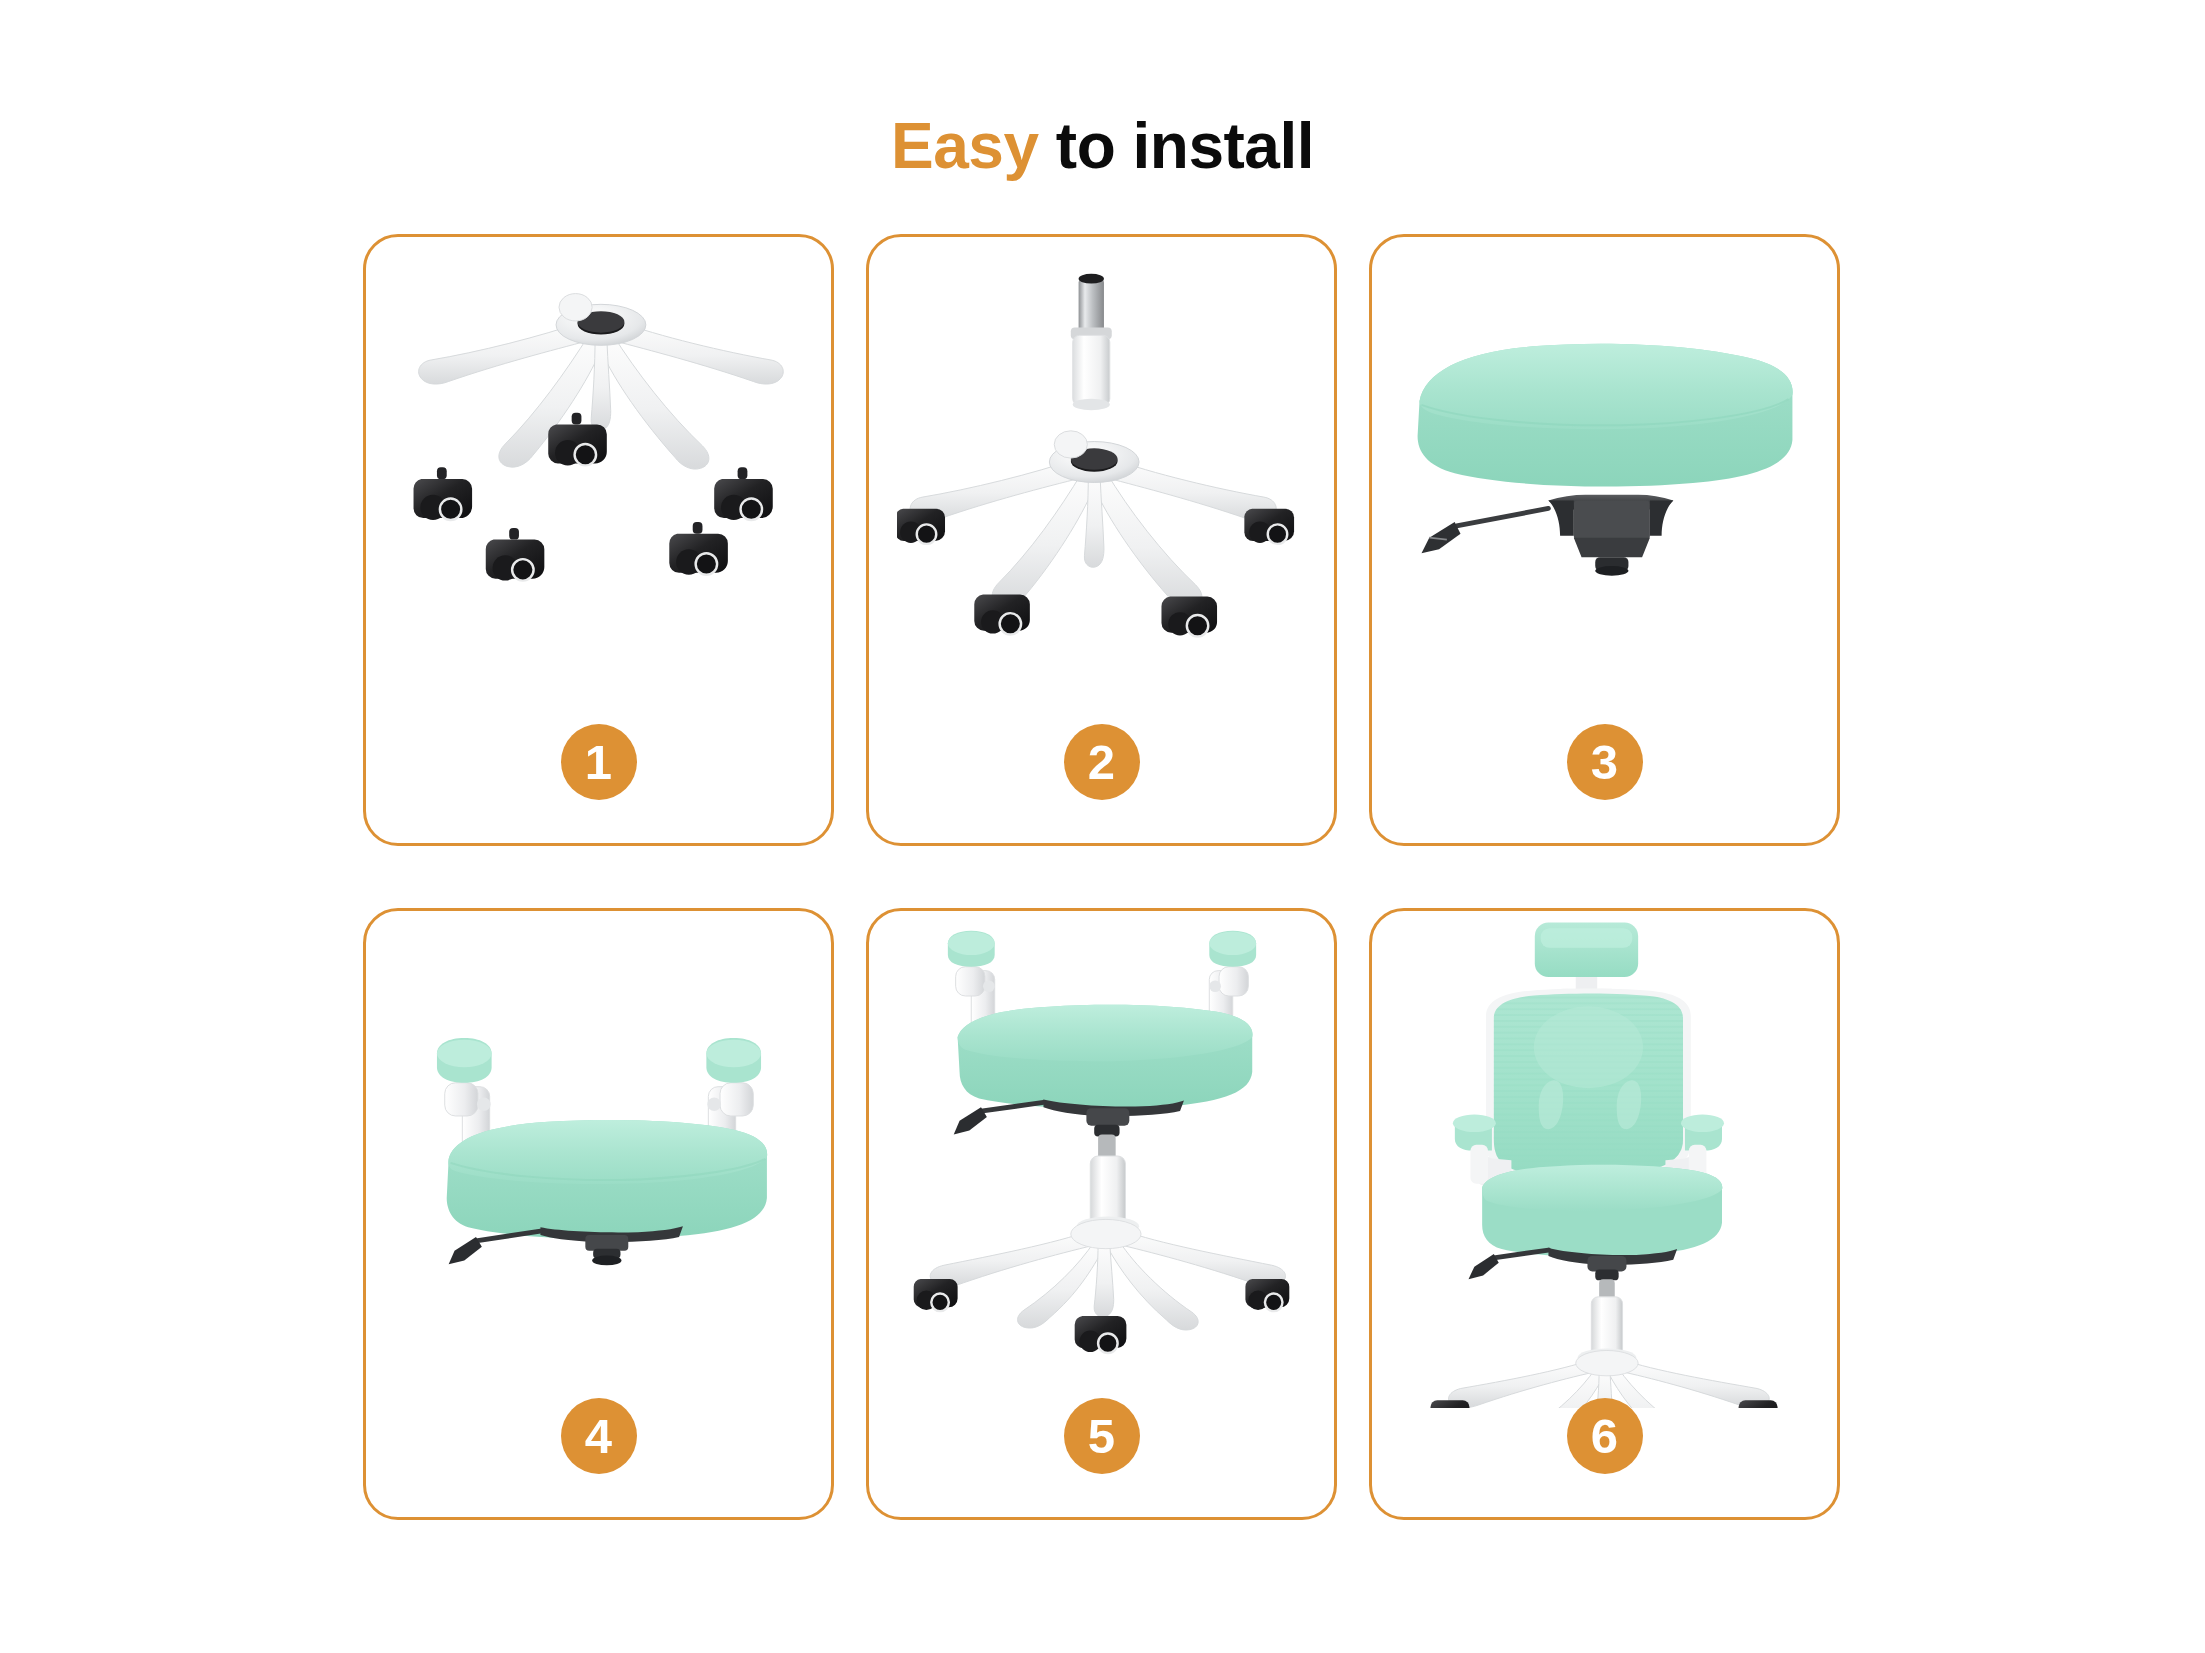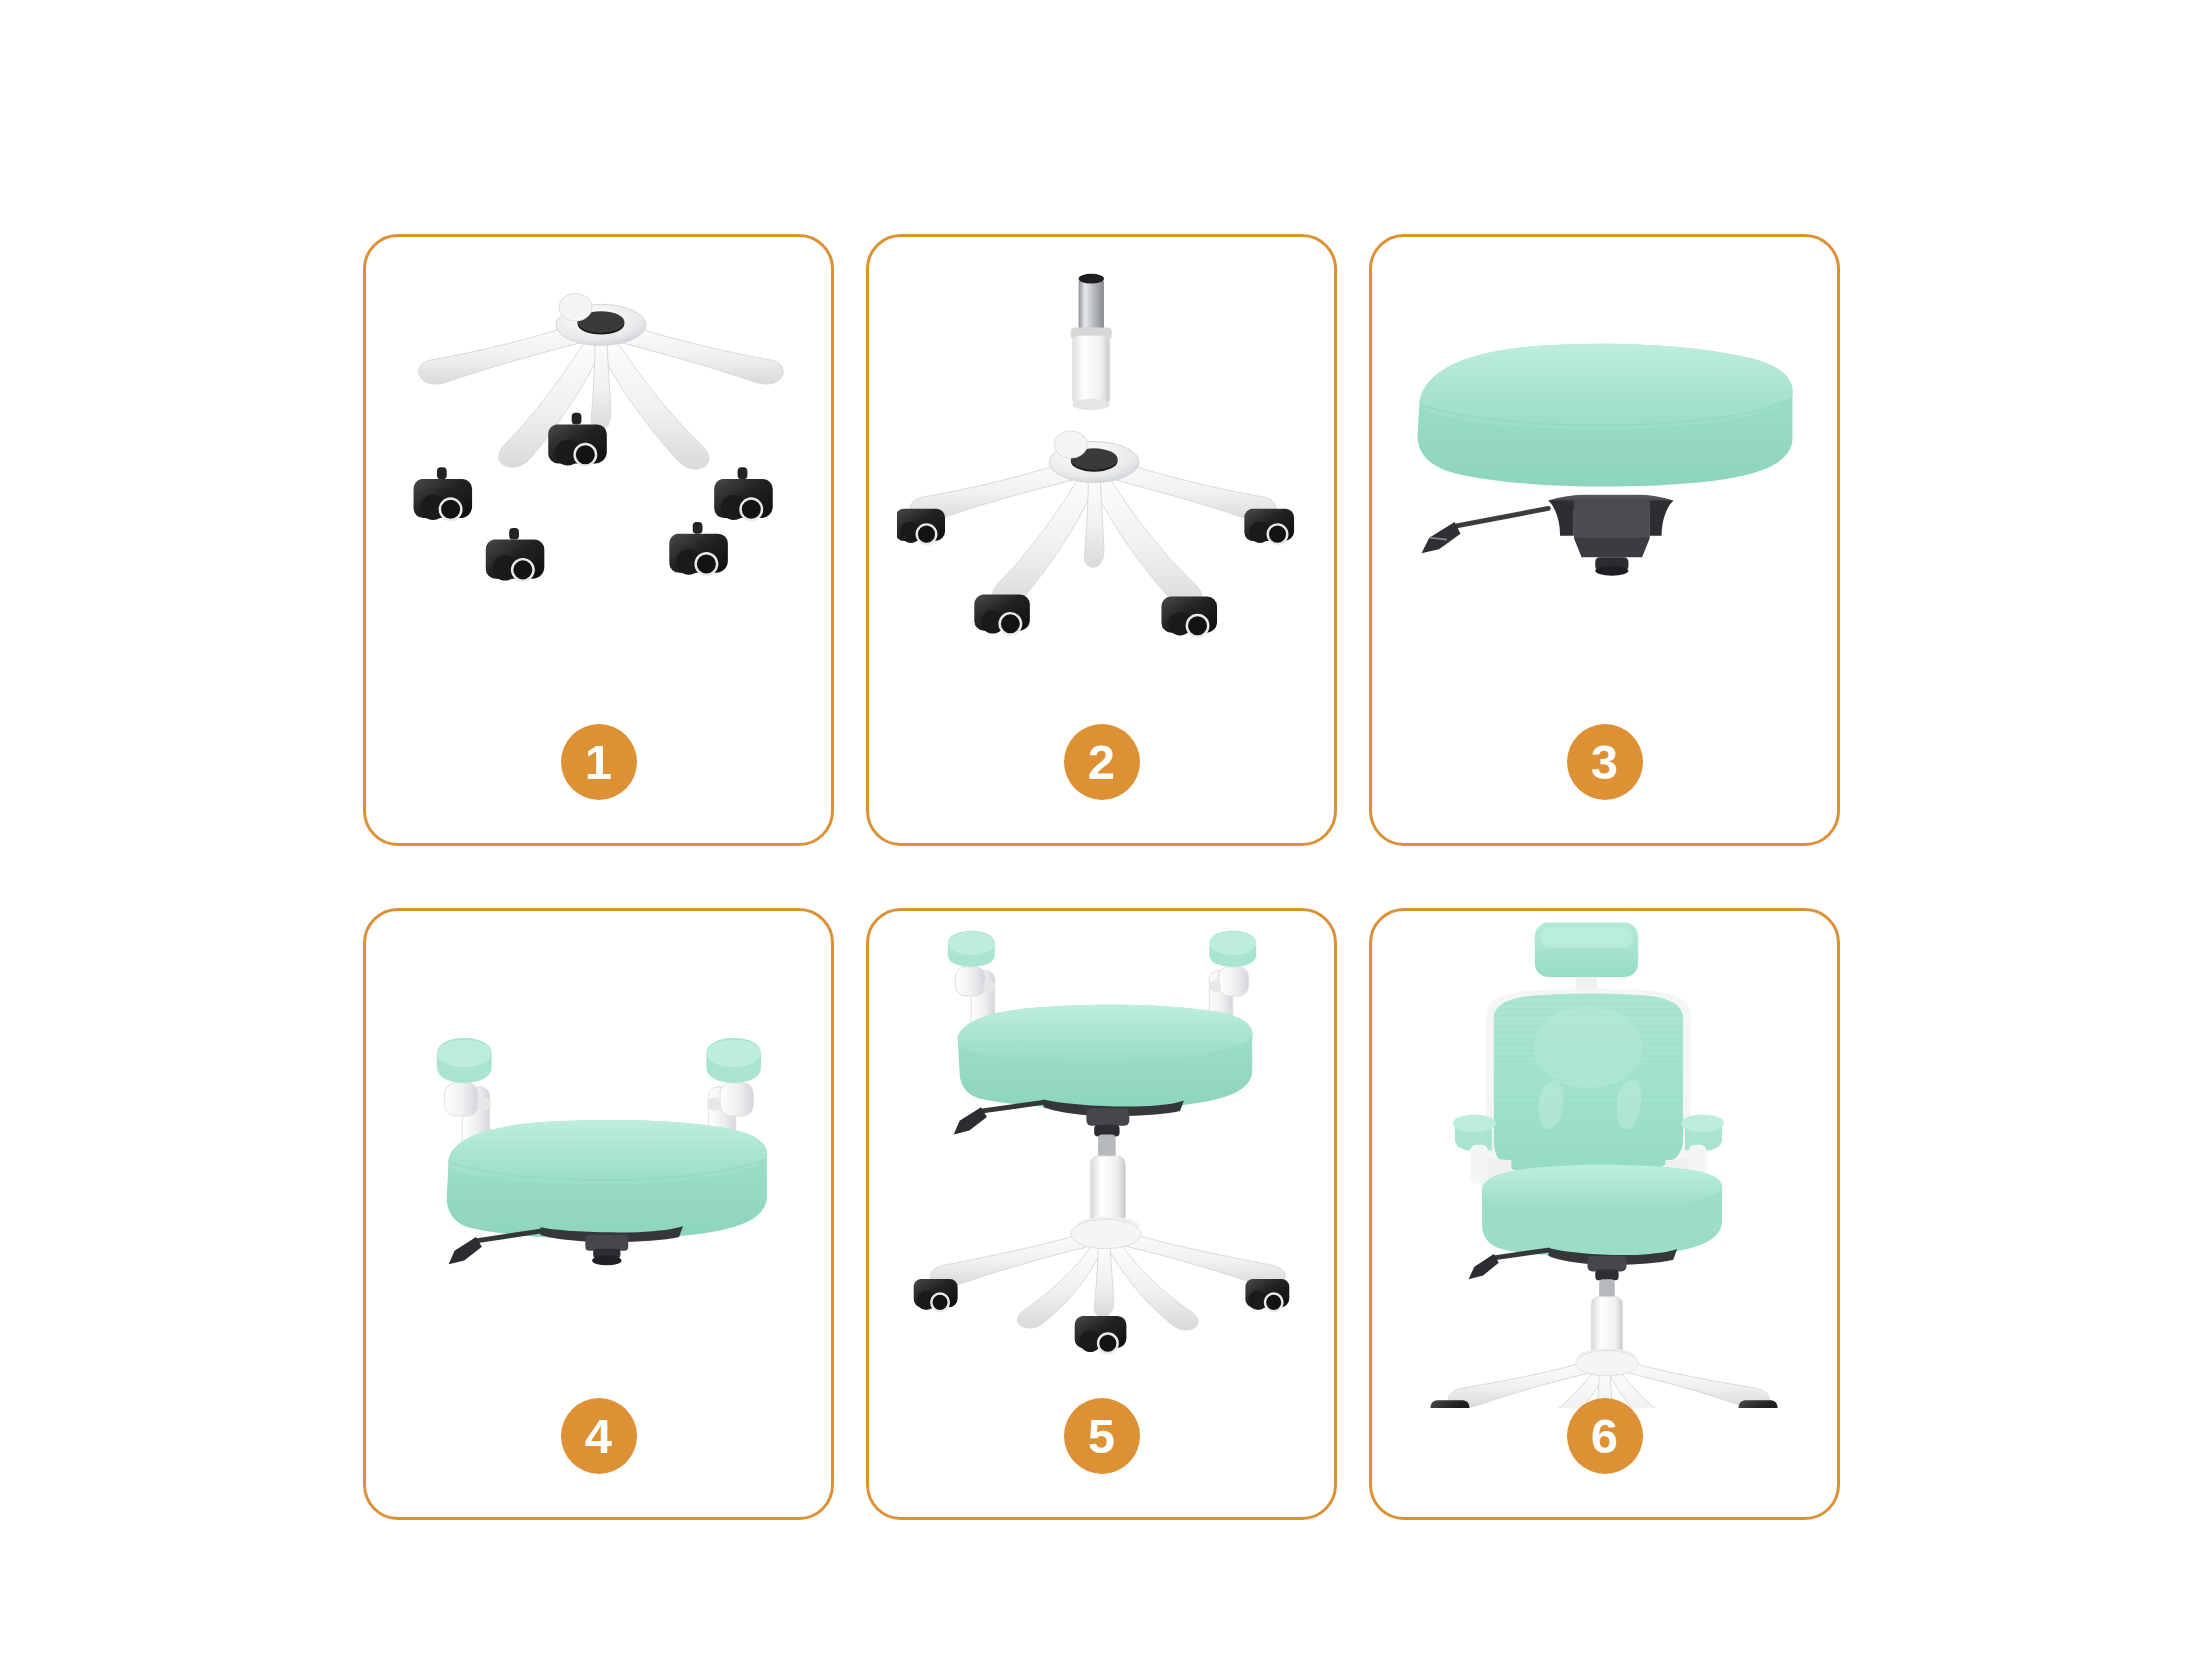--- a/index.html
+++ b/index.html
@@ -81,20 +81,23 @@
     font-weight: bold;
     line-height: 76px;
     text-align: center;
   }
 </style>
 </head>
 <body>
 
 <div id="page">
 
+  <div class="title">
+    <span class="hl">Easy</span><span class="rest"> to install</span>
+  </div>
 
   <div class="steps-grid">
 
     <div class="step-card">
       <div class="step-figure">
         <svg width="410" height="371" viewBox="0 0 420 380">
           <defs>
             <linearGradient id="armG1" x1="0" y1="0" x2="0" y2="1">
               <stop offset="0" stop-color="#FDFDFD"></stop>
               <stop offset="0.55" stop-color="#F0F1F2"></stop>

